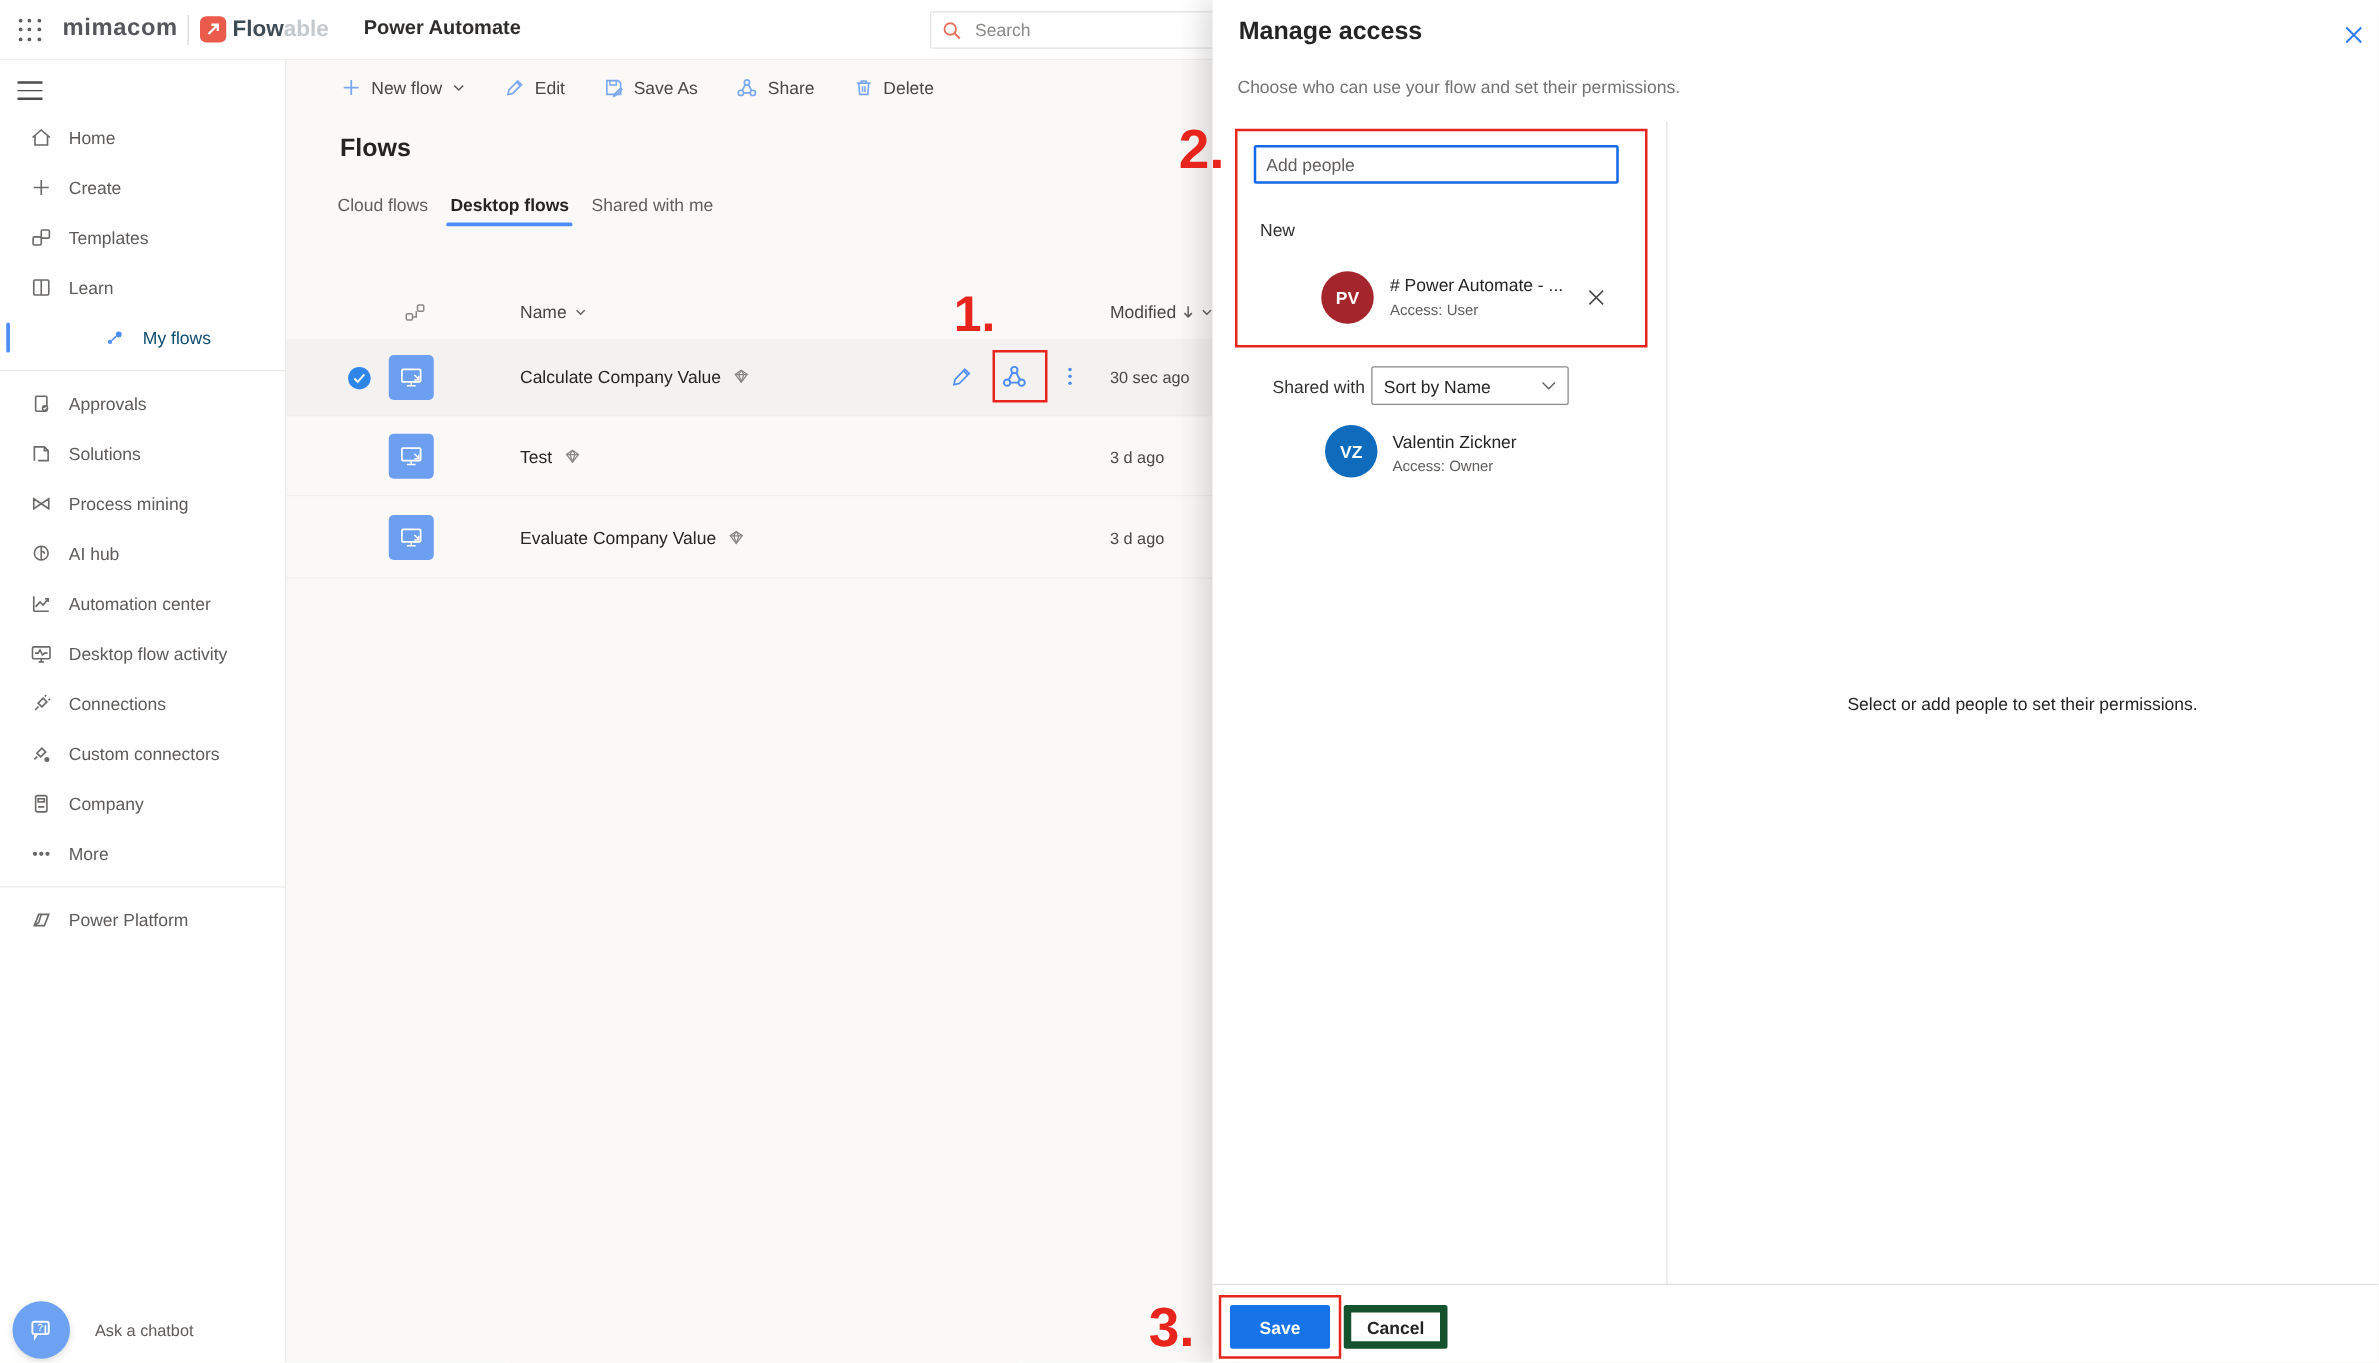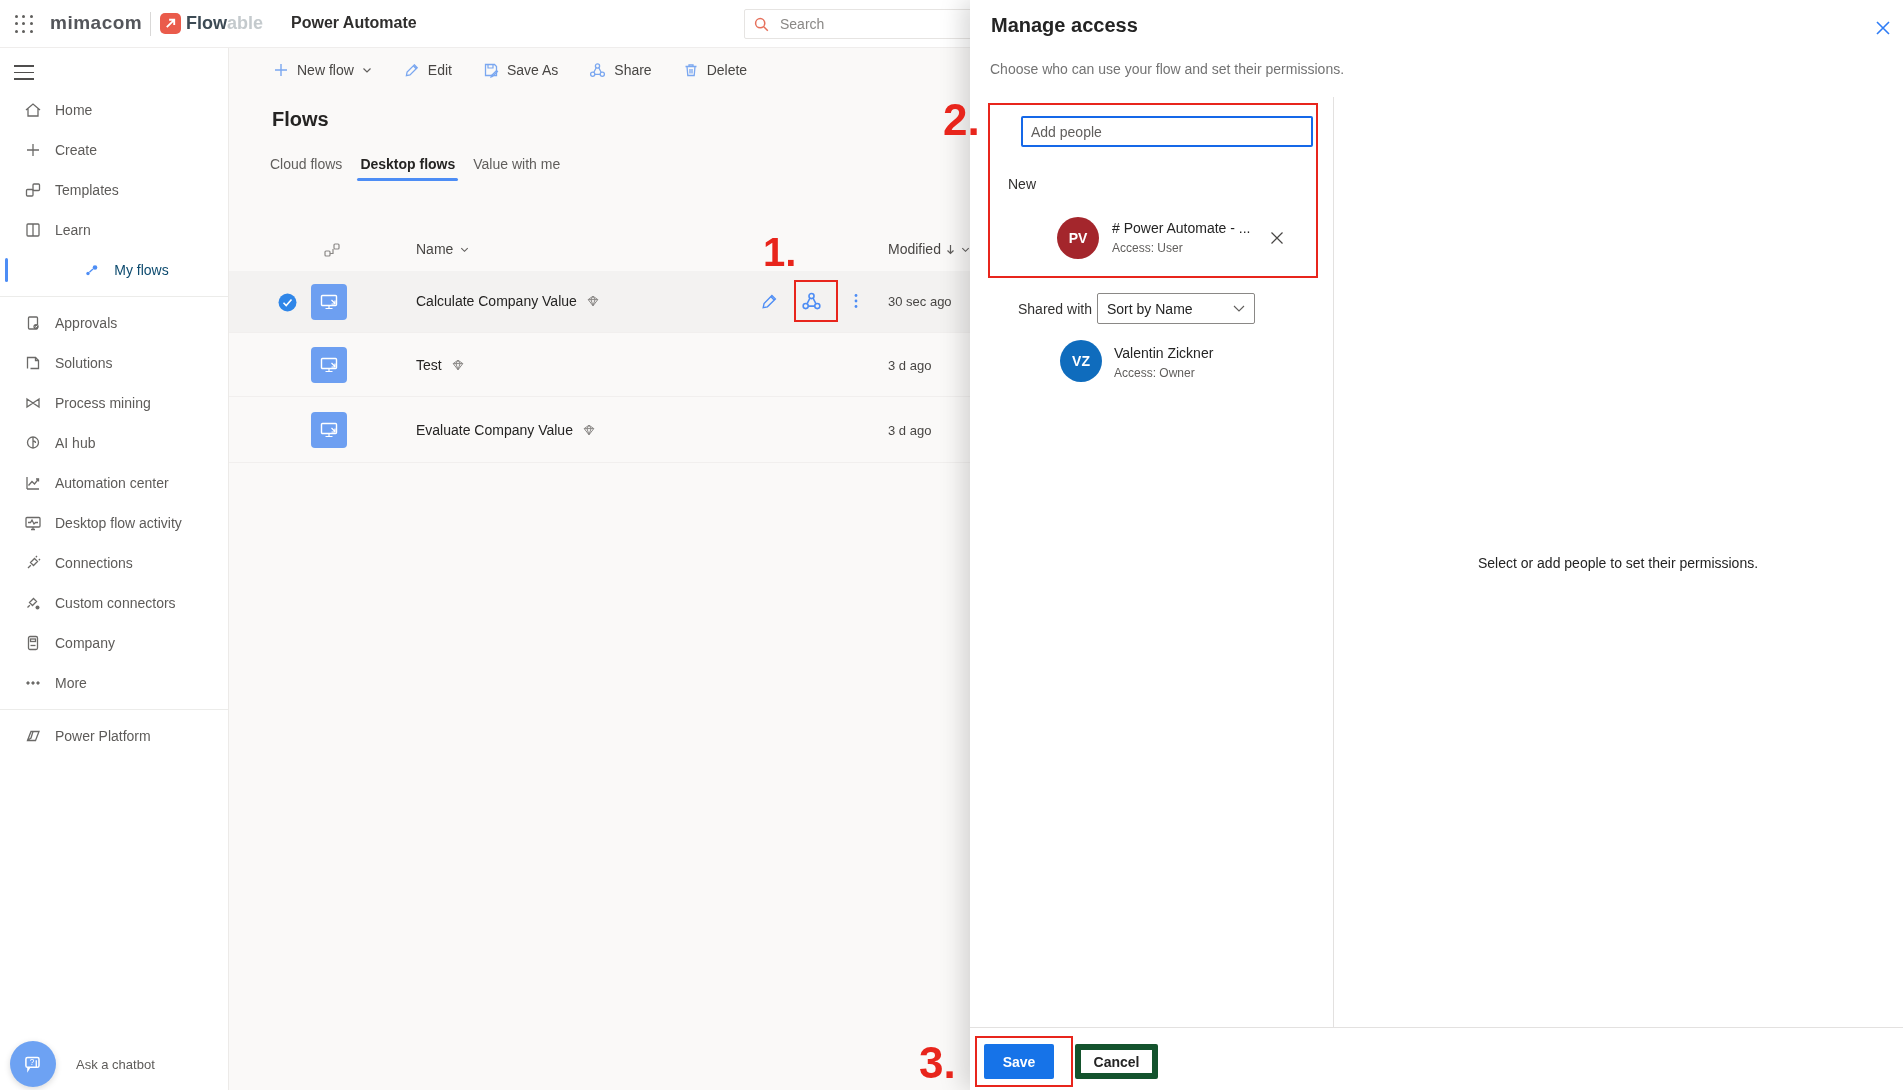--- a/index.html
+++ b/index.html
@@ -76,39 +76,39 @@
   .row .act-dots    { position:absolute; left:617px; top:20px; cursor:pointer; }
 
   
   .panel { position:absolute; left:970px; top:0; width:933px; height:1090px; background:#fff;
            box-shadow:-8px 0 22px rgba(0,0,0,.15); z-index:20; }
   .panel-title { position:absolute; left:21px; top:14px; font-size:20px; font-weight:bold; color:#242424; }
   .panel-close { position:absolute; left:903px; top:18px; width:20px; height:20px; cursor:pointer; }
   .panel-sub { position:absolute; left:20px; top:61px; font-size:14px; color:#737373; }
   .add-input { position:absolute; left:33px; top:116px; width:292px; height:31px; border:2px solid #1568e8;
                border-radius:2px; font-size:14px; padding:0 8px; outline:none; color:#a21caf;
-               font-family:"Liberation Sans", sans-serif;margin-left:18px; }
+               font-family:"Liberation Sans", sans-serif; }
   .add-input::placeholder { color:#605e5c; }
   .new-label { position:absolute; left:38px; top:176px; font-size:14px; color:#323130; }
   .avatar { border-radius:50%; color:#fff; display:flex; align-items:center; justify-content:center;
             font-size:14px; font-weight:600; }
   .pv { position:absolute; left:87px; top:217px; width:42px; height:42px; background:#a4262c; }
   .vz { position:absolute; left:90px; top:340px; width:42px; height:42px; background:#0f6cbd; }
   .person-name { position:absolute; font-size:14px; color:#242424; }
   .person-access { position:absolute; font-size:12px; color:#605e5c; }
   .remove-x { position:absolute; left:298px; top:229px; width:18px; height:18px; cursor:pointer; }
   .sharedwith-label { position:absolute; left:48px; top:301px; font-size:14px; color:#323130; }
   .sort-dd { position:absolute; left:127px; top:293px; width:158px; height:31px; border:1px solid #8a8886;
              border-radius:2px; background:#fff; display:flex; align-items:center; padding:0 9px;
              font-size:14px; color:#242424; cursor:pointer; }
   .sort-dd svg { margin-left:auto; }
   .v-divider { position:absolute; left:363px; top:97px; width:1px; height:930px; background:#e3e1e0; }
   .empty-msg { position:absolute; left:363px; right:0; top:555px; text-align:center; font-size:14px; color:#242424; }
   .h-divider { position:absolute; left:0; right:0; top:1027px; height:1px; background:#e3e1e0; }
-  .btn-save { position:absolute; left:14px; top:1044px; width:70px; height:35px; background:#1673e8;
+  .btn-save { position:absolute; left:14px; top:1044px; width:80px; height:35px; background:#1673e8;
               color:#fff; font-size:14px; font-weight:600; border:none; border-radius:2px; cursor:pointer;
               font-family:"Liberation Sans", sans-serif; }
   .btn-cancel { position:absolute; left:105px; top:1044px; width:83px; height:35px; background:#fff;
                 color:#242424; font-size:14px; font-weight:600; border:6px solid #14532d; border-radius:2px;
                 cursor:pointer; font-family:"Liberation Sans", sans-serif; }
 
   
   .redbox { position:absolute; border:2px solid #e8251c; z-index:30; pointer-events:none; }
   .rb1 { left:794px; top:280px; width:44px; height:42px; z-index:6; }
   .rb2 { left:18px; top:103px; width:330px; height:175px; }
@@ -328,21 +328,21 @@
           <path d="M3.5 5.5h11M7 5.5V3.8h4v1.7M5 5.5l.8 9h6.4l.8-9M8 8v4.5M10 8v4.5"></path>
         </svg>
       <span>Delete</span>
     </div>
   </div>
 
   <div class="page-title">Flows</div>
   <div class="tabs">
     <div class="tab">Cloud flows</div>
     <div class="tab active">Desktop flows</div>
-    <div class="tab">Value with me</div>
+    <div class="tab">Shared with me</div>
   </div>
 
   <div class="thead">
     <svg class="th-flowicon" width="20" height="20" viewBox="0 0 20 20" fill="none" stroke="#8a8886" stroke-width="1.2">
         <rect x="3" y="11" width="5" height="5" rx="1"></rect>
         <rect x="12" y="4" width="5" height="5" rx="1"></rect>
         <path d="M8 13.5h3V9"></path>
       </svg>
     <div class="th-name">
       <span>Name</span>

